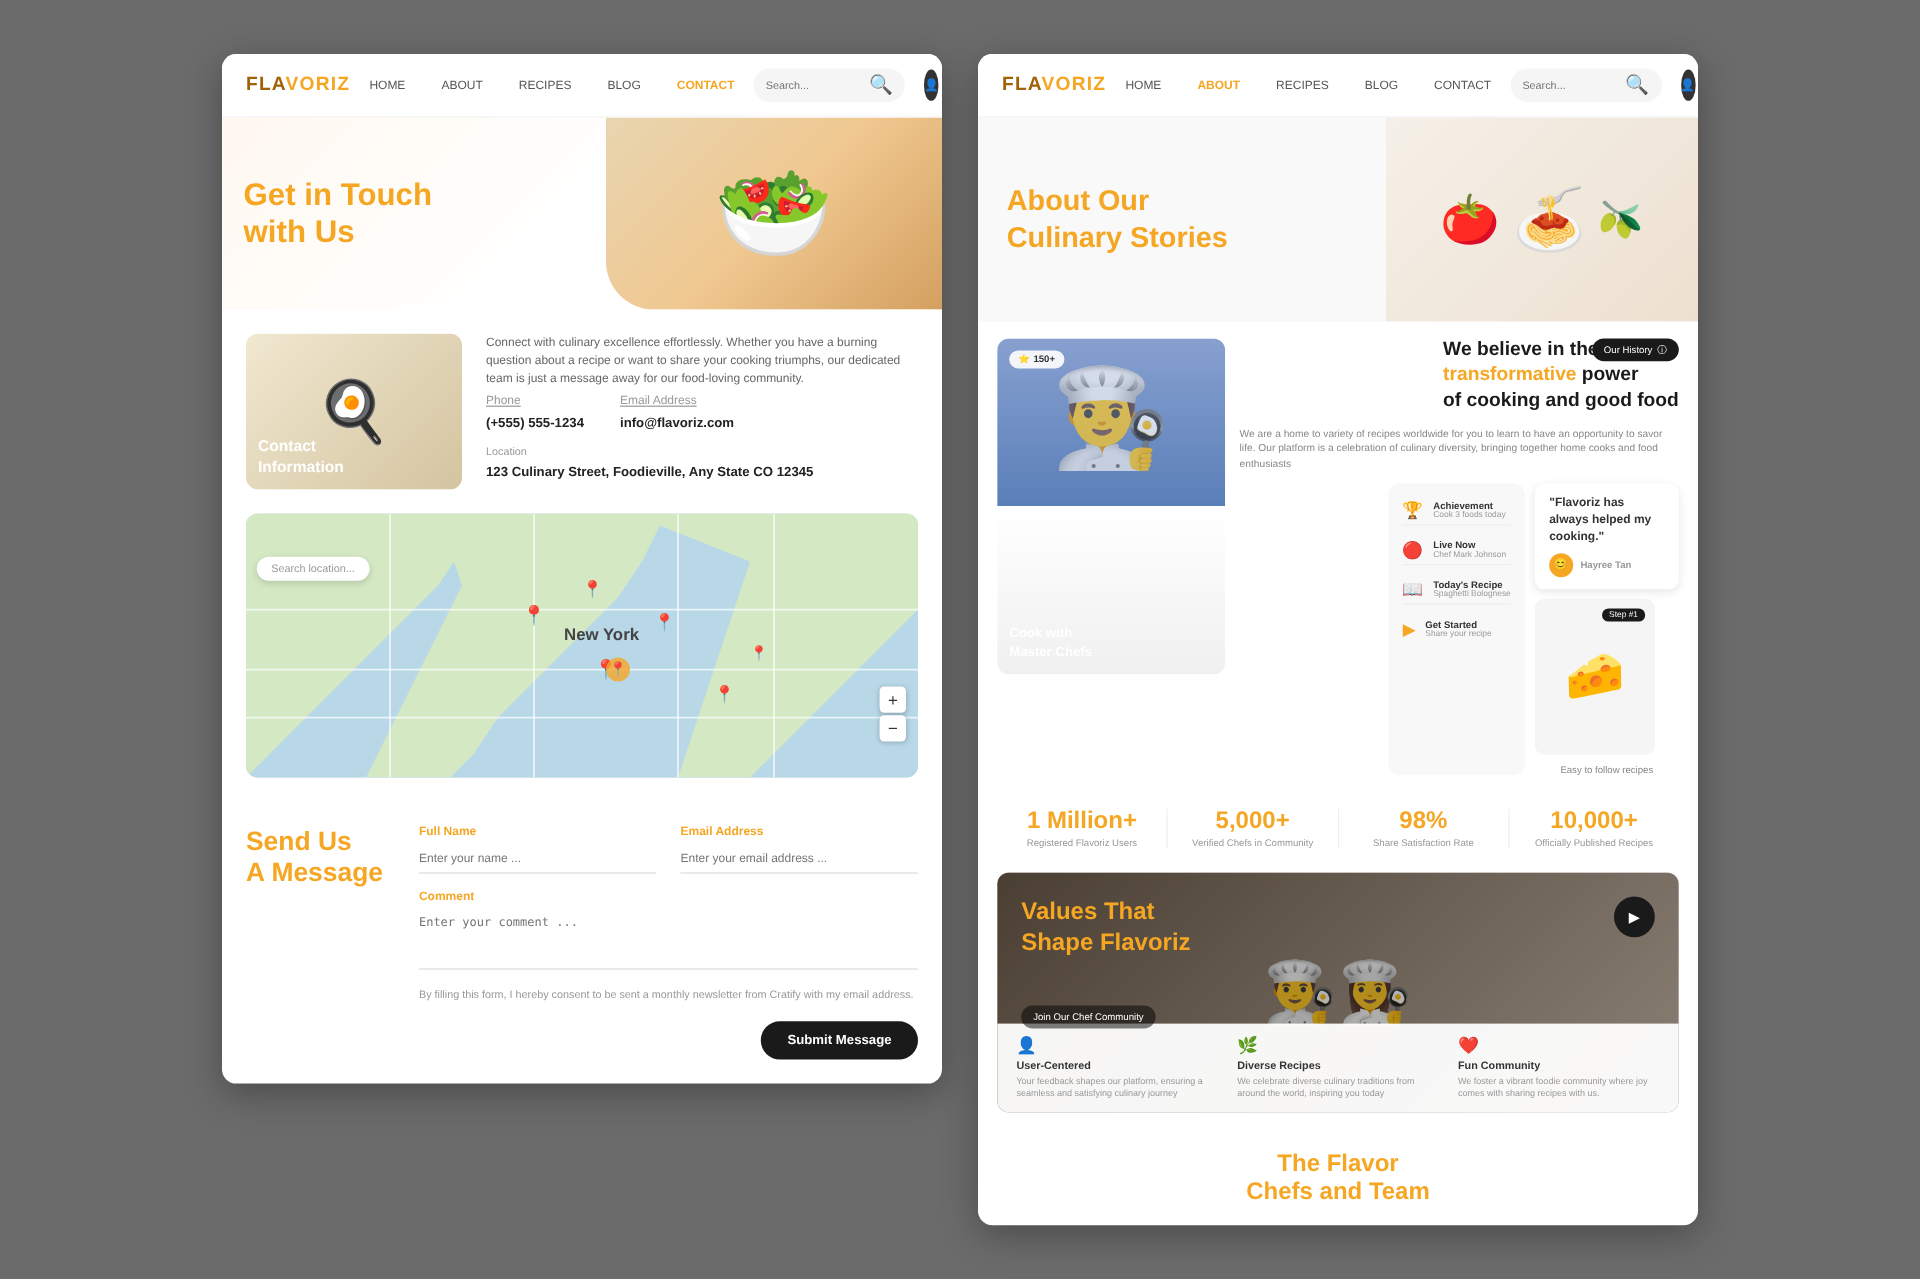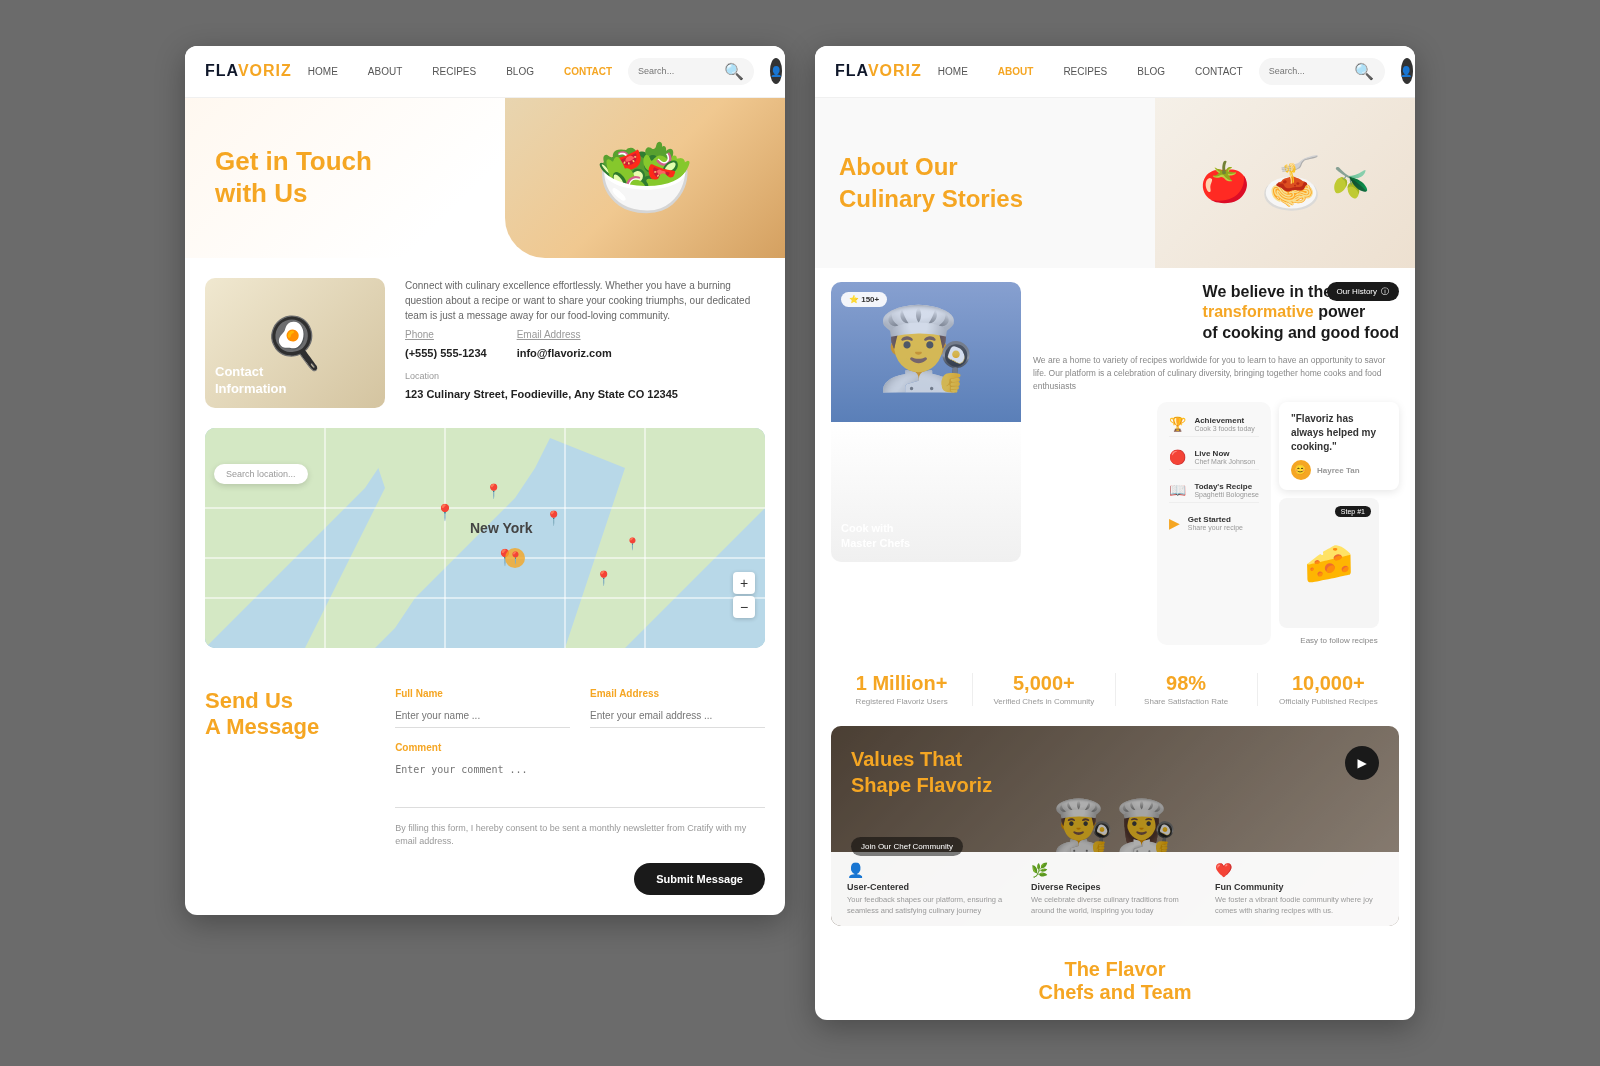--- a/index.html
+++ b/index.html
@@ -33,21 +33,21 @@
       border-bottom: 1px solid #f0f0f0;
       gap: 16px;
     }
     .logo {
       font-size: 16px;
       font-weight: 700;
       color: #222;
       letter-spacing: 1px;
       flex-shrink: 0;
     }
-    .logo span { color: #0f172a; }
+    .logo span { color: #a16207; }
     .nav-links {
       display: flex;
       gap: 30px;
       flex: 1;
       justify-content: center;
     }
     .nav-links a {
       font-size: 10px;
       color: #555;
       text-decoration: none;
@@ -82,21 +82,21 @@
       font-size: 10px;
     }
     
     .hero {
       position: relative;
       height: 160px;
       background: linear-gradient(135deg, #fff8f0 0%, #fff 50%);
       overflow: hidden;
       display: flex;
       align-items: center;
-      padding: 20px 30px;
+      padding: 20px 18px;
     }
     .hero-text {
       z-index: 2;
     }
     .hero-text h1 {
       font-size: 26px;
       font-weight: 800;
       color: #1a1a1a;
       line-height: 1.2;
     }
@@ -679,21 +679,21 @@
     </div>
 
     <div class="form-section">
       <div style="display:flex; align-items:flex-start; gap:30px;">
         <div style="flex-shrink:0;">
           <h2 class="form-title">
             <span>Send</span> <span style="color:#f5a623">Us</span><br>
             <span>A Message</span>
           </h2>
         </div>
-        <div style="flex:1;margin-left:46px;">
+        <div style="flex:1;">
           <div class="form-row">
             <div class="form-group">
               <label>Full Name</label>
               <input type="text" placeholder="Enter your name ..." style="">
             </div>
             <div class="form-group">
               <label>Email Address</label>
               <input type="email" placeholder="Enter your email address ..." style="">
             </div>
           </div>

